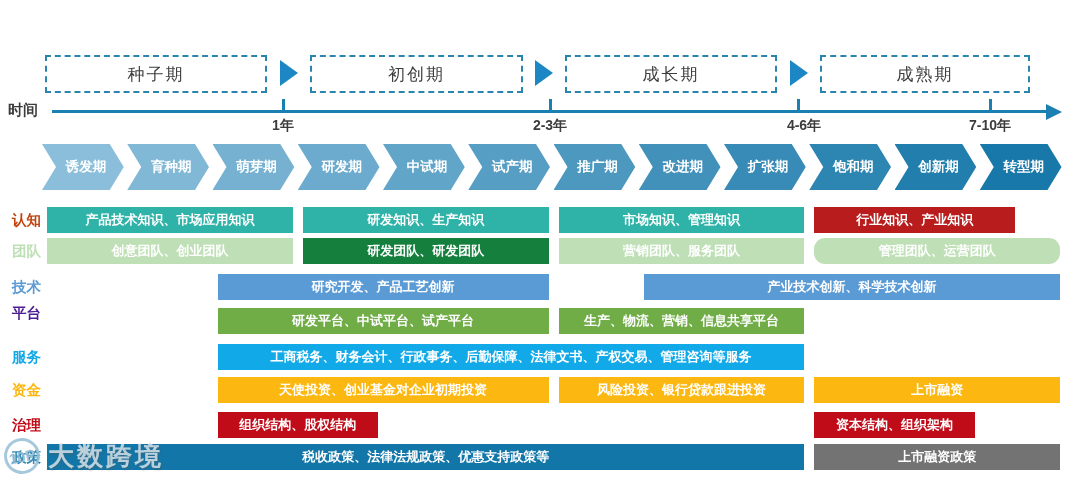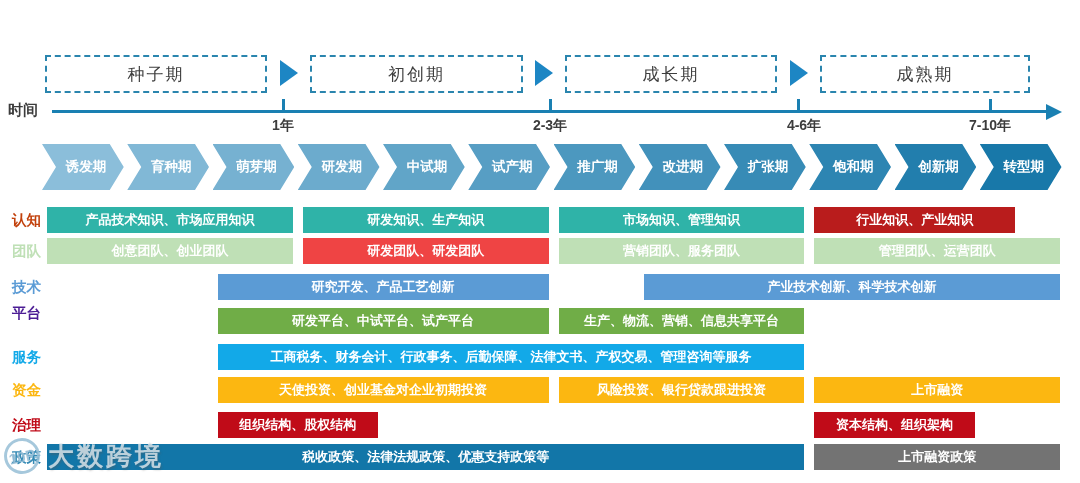--- a/index.html
+++ b/index.html
@@ -108,23 +108,23 @@
     </div>
 
   <div id="rowsHost">
       <div class="row-label" style="top: 211px; color: #c2410c;">认知</div>
       <div class="row-block" style="top: 207px; left: 47px; width: 245.75px; background: rgb(47, 179, 168);">产品技术知识、市场应用知识</div>
       <div class="row-block" style="top: 207px; left: 302.75px; width: 245.75px; background: rgb(47, 179, 168);">研发知识、生产知识</div>
       <div class="row-block" style="top: 207px; left: 558.5px; width: 245.75px; background: rgb(47, 179, 168);">市场知识、管理知识</div>
       <div class="row-block" style="top: 207px; left: 814.25px; width: 201px; background: #b91c1c;">行业知识、产业知识</div>
       <div class="row-label" style="top: 242px; color: rgb(191, 224, 182);">团队</div>
       <div class="row-block" style="top: 238px; left: 47px; width: 245.75px; background: rgb(191, 224, 182);">创意团队、创业团队</div>
-      <div class="row-block" style="top: 238px; left: 302.75px; width: 245.75px; background: #ef4444;">研发团队、研发团队</div>
+      <div class="row-block" style="top: 238px; left: 302.75px; width: 245.75px; background: #15803d;">研发团队、研发团队</div>
       <div class="row-block" style="top: 238px; left: 558.5px; width: 245.75px; background: rgb(191, 224, 182);">营销团队、服务团队</div>
-      <div class="row-block" style="top: 238px; left: 814.25px; width: 245.75px; background: rgb(191, 224, 182);">管理团队、运营团队</div>
+      <div class="row-block" style="top: 238px; left: 814.25px; width: 245.75px; background: rgb(191, 224, 182); border-radius: 11px;">管理团队、运营团队</div>
       <div class="row-label" style="top: 278px; color: rgb(91, 155, 213);">技术</div>
       <div class="row-block" style="top: 274px; left: 217.5px; width: 331px; background: rgb(91, 155, 213);">研究开发、产品工艺创新</div>
       <div class="row-block" style="top: 274px; left: 643.75px; width: 416.25px; background: rgb(91, 155, 213);">产业技术创新、科学技术创新</div>
       <div class="row-label" style="top: 304px; color: #4c1d95;">平台</div>
       <div class="row-block" style="top: 308px; left: 217.5px; width: 331px; background: rgb(112, 173, 71);">研发平台、中试平台、试产平台</div>
       <div class="row-block" style="top: 308px; left: 558.5px; width: 245.75px; background: rgb(112, 173, 71);">生产、物流、营销、信息共享平台</div>
       <div class="row-label" style="top: 348px; color: rgb(18, 169, 232);">服务</div>
       <div class="row-block" style="top: 344px; left: 217.5px; width: 586.75px; background: rgb(18, 169, 232);">工商税务、财务会计、行政事务、后勤保障、法律文书、产权交易、管理咨询等服务</div>
       <div class="row-label" style="top: 381px; color: rgb(252, 183, 17);">资金</div>
       <div class="row-block" style="top: 377px; left: 217.5px; width: 331px; background: rgb(252, 183, 17);">天使投资、创业基金对企业初期投资</div>

